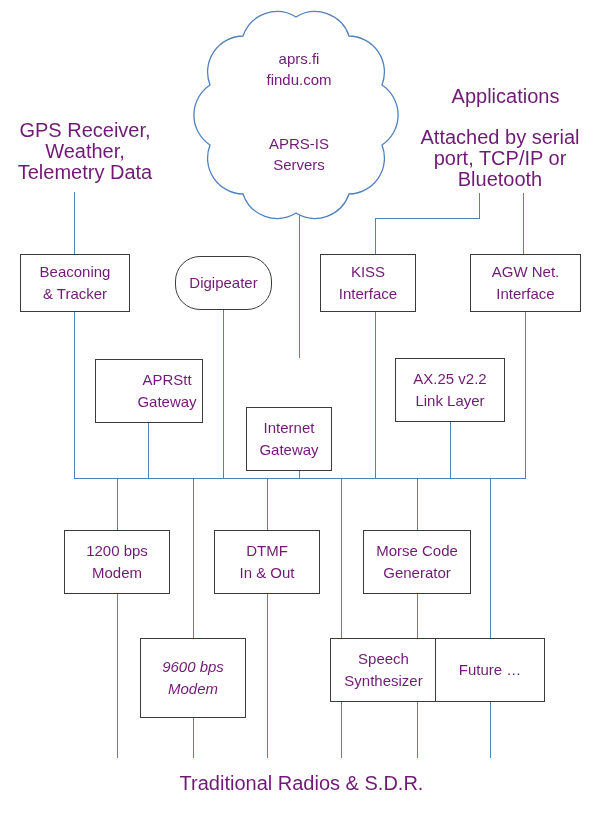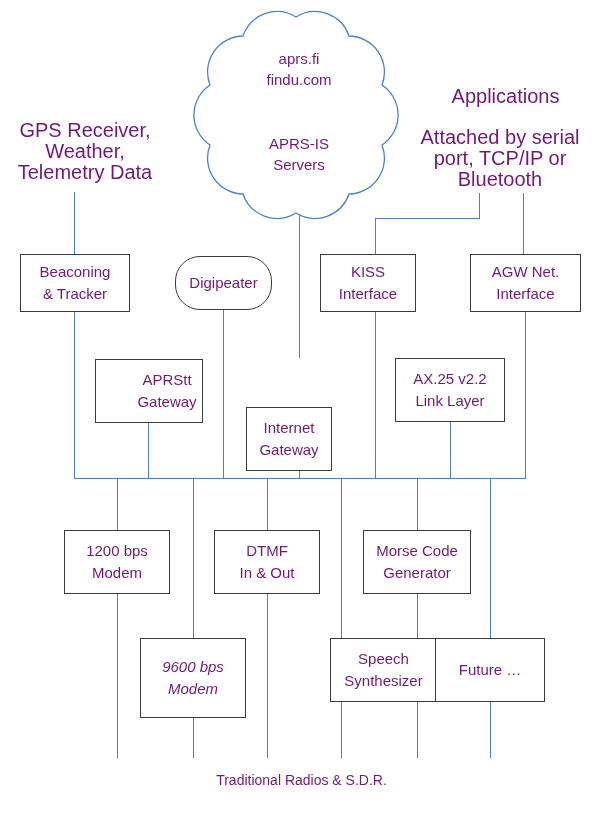--- a/index.html
+++ b/index.html
@@ -42,21 +42,21 @@
     text-align: center;
     white-space: pre-line;
     font-size: 15px;
     line-height: 21px;
     z-index: 3;
   }
   .bottom-note {
     position: absolute;
     left: 0; top: 772px; width: 603px;
     text-align: center;
-    font-size: 14px;
+    font-size: 20px;
     z-index: 3;
   }
 </style>
 </head>
 <body>
 
 <div class="canvas">
 
   <div class="vline" style="left:74px;  top:192px; height:62px;"></div>
   <div class="vline" style="left:74px;  top:312px; height:166px;"></div>

